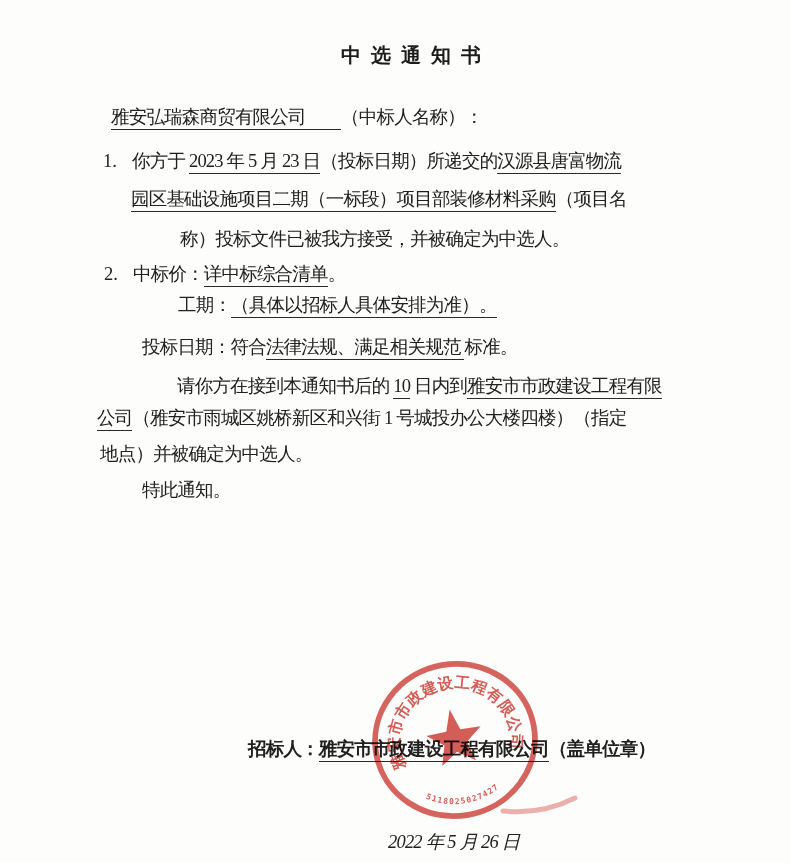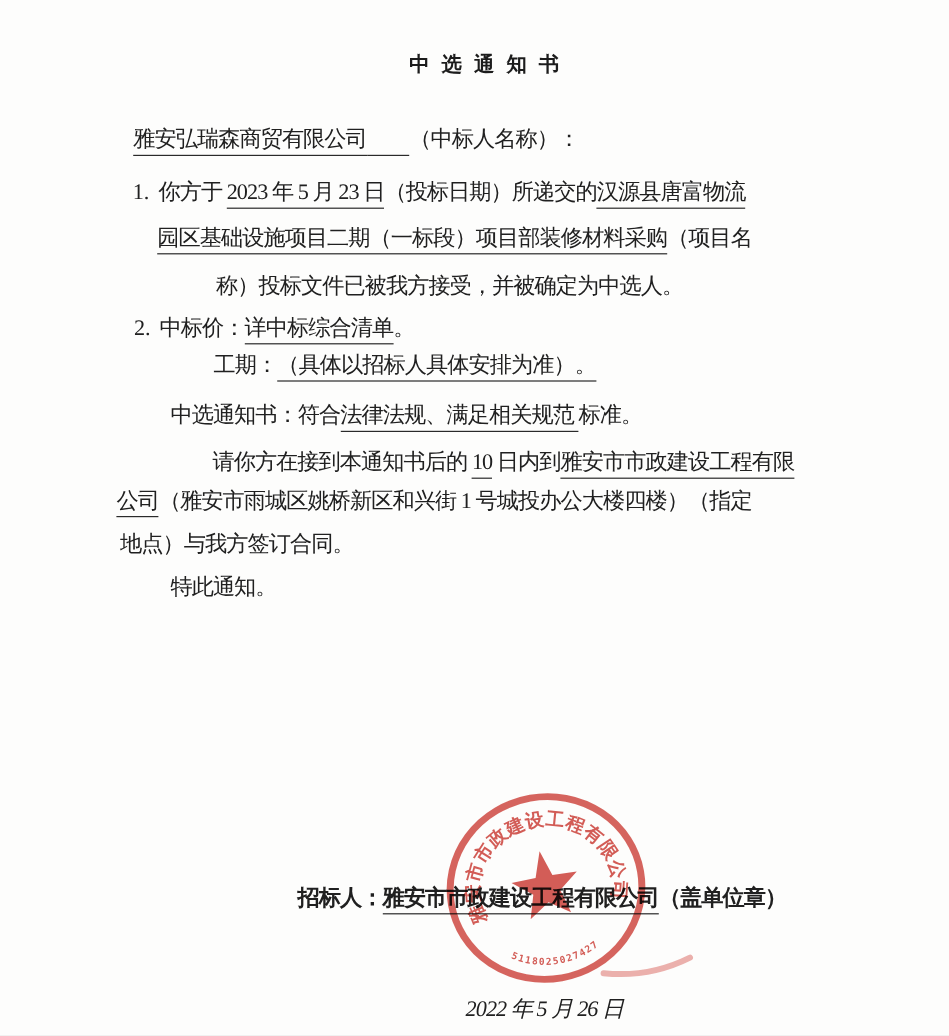--- a/index.html
+++ b/index.html
@@ -8,35 +8,34 @@
     width:791px;height:863px;
     margin:0 auto;
     background:#fdfdfc;
     overflow:hidden;
     font-family:"Liberation Serif","DejaVu Serif",serif;
     color:#1f1f1f;
   }
   .doc-title{
     position:absolute;
     top:42px;left:341px;
-    font-size:17px;
+    font-size:20px;
     font-weight:700;
     letter-spacing:10px;
     font-family:"Liberation Sans","DejaVu Sans",sans-serif;
     color:#1c1c1c;
     white-space:pre;
   }
   .line{
     position:absolute;
     font-size:18.5px;
     line-height:21px;
     letter-spacing:-0.8px;
     white-space:pre;
     color:#202020;
-    text-align:center;
   }
   .line .u{
     border-bottom:1.4px solid #2a2a2a;
     padding-bottom:2px;
   }
   .line .num{
     display:inline-block;
     width:29px;
     letter-spacing:0;
   }
@@ -70,24 +69,24 @@
 
   <div class="doc-title">中选通知书</div>
 
   <div>
       <div class="line l-addr"><span class="u">雅安弘瑞森商贸有限公司</span><span class="u">　　</span><span>（中标人名称）：</span></div>
       <div class="line l-i1a"><span class="num">1.</span><span>你方于 </span><span class="u">2023 年 5 月 23 日</span><span>（投标日期）所递交的</span><span class="u">汉源县唐富物流</span></div>
       <div class="line l-i1b"><span class="u">园区基础设施项目二期（一标段）项目部装修材料采购</span><span>（项目名</span></div>
       <div class="line l-i1c"><span>称）投标文件已被我方接受，并被确定为中选人。</span></div>
       <div class="line l-i2"><span class="num">2.</span><span>中标价：</span><span class="u">详中标综合清单</span><span>。</span></div>
       <div class="line l-gq"><span>工期：</span><span class="u">（具体以招标人具体安排为准）。</span></div>
-      <div class="line l-zl"><span>中选通知书：符合</span><span class="u">法律法规、满足相关规范 </span><span>标准。</span></div>
+      <div class="line l-zl"><span>投标日期：符合</span><span class="u">法律法规、满足相关规范 </span><span>标准。</span></div>
       <div class="line l-p1"><span>请你方在接到本通知书后的 </span><span class="u">10</span><span> 日内到</span><span class="u">雅安市市政建设工程有限</span></div>
       <div class="line l-p2"><span class="u">公司</span><span>（雅安市雨城区姚桥新区和兴街 1 号城投办公大楼四楼）（指定</span></div>
-      <div class="line l-p3"><span>地点）与我方签订合同。</span></div>
+      <div class="line l-p3"><span>地点）并被确定为中选人。</span></div>
       <div class="line l-p4"><span>特此通知。</span></div>
       <div class="line l-sig"><span>招标人：</span><span class="u">雅安市市政建设工程有限公司</span><span>（盖单位章）</span></div>
       <div class="line l-date"><span>2022 年 5 月 26 日</span></div>
     </div>
 
   <svg class="stamp" viewBox="0 0 250 210" width="250" height="210">
     <g transform="rotate(-10 120 102)" fill="none">
       <ellipse cx="120" cy="102" rx="80" ry="76" stroke="#cf463e" stroke-width="5.8" stroke-opacity="0.9"></ellipse>
       <polygon fill="#cd4039" fill-opacity="0.92" points="120,71 127.1,92.3 147.6,93 131.4,105.7 137.1,125.5 120,114 102.9,125.5 108.6,105.7 92.4,93 112.9,92.3"></polygon>
       <path id="seal-name-arc" d="M 67.4,119.8 A 56,52 0 1 1 172.6,119.8" fill="none"></path>

